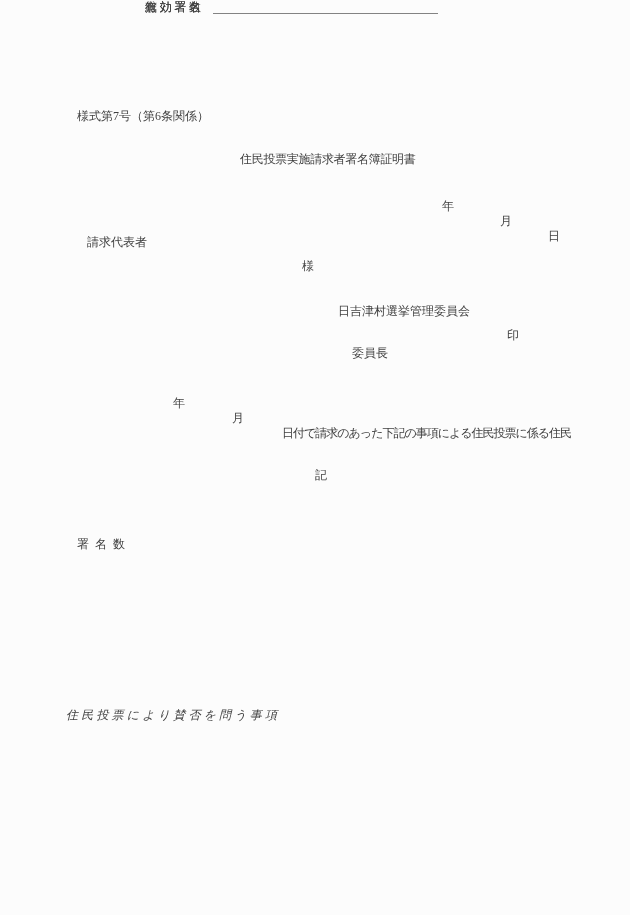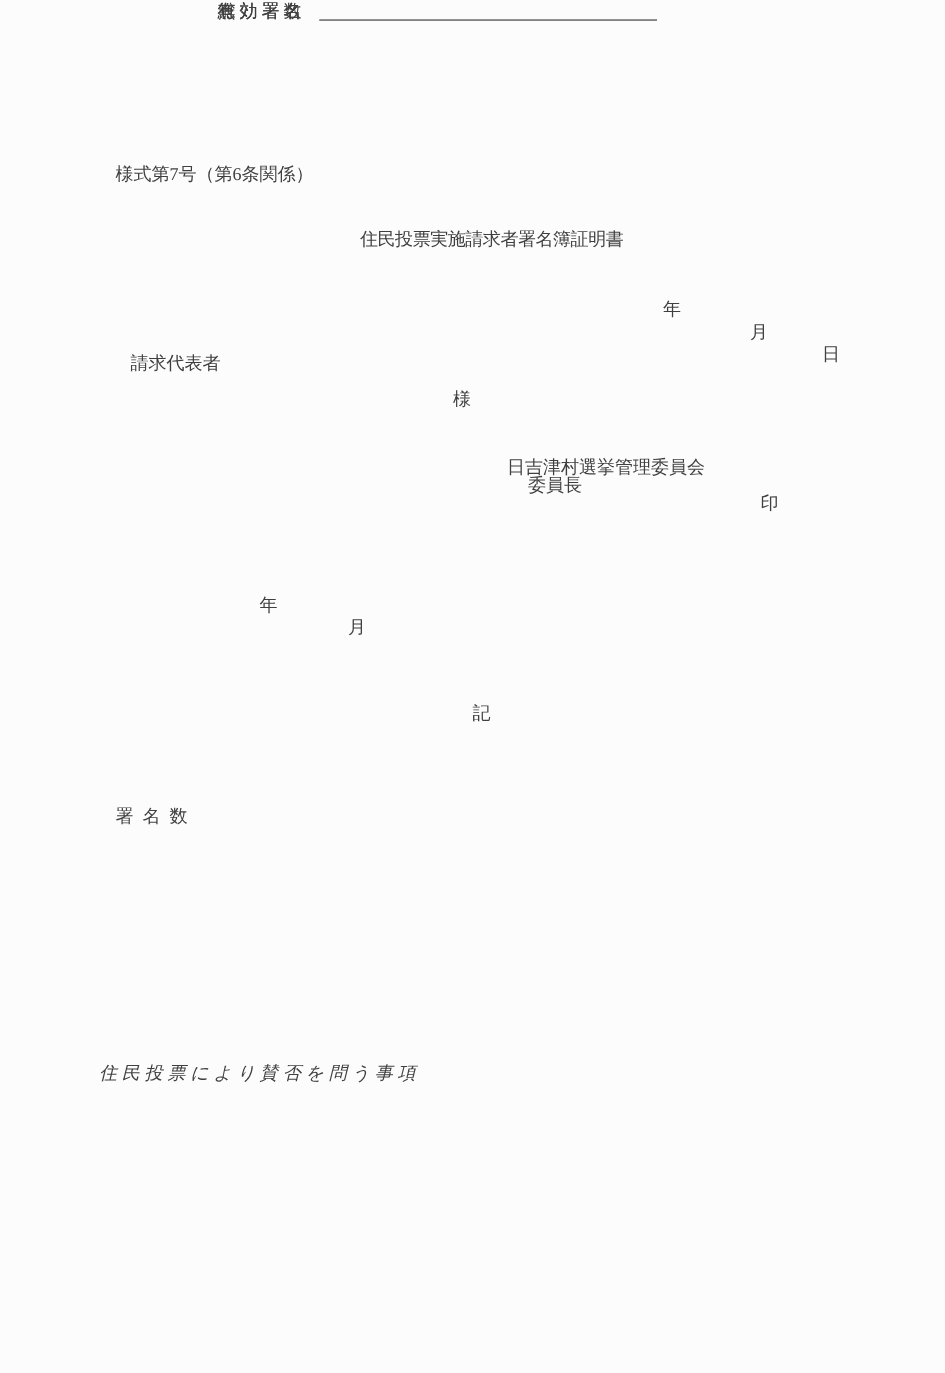--- a/index.html
+++ b/index.html
@@ -21,21 +21,21 @@
 
   .date-line     { left:0; top:171px; width:100%; height:14px; }
   .date-line .dl-year  { position:absolute; left:442px; }
   .date-line .dl-month { position:absolute; left:500px; }
   .date-line .dl-day   { position:absolute; left:548px; }
 
   .addressee-role      { left:87px;  top:222px; }
   .addressee-honorific { left:302px; top:246px; }
 
   .issuer-org   { left:338px; top:291px; }
-  .issuer-title { left:352px; top:303px; }
+  .issuer-title { left:352px; top:333px; }
   .seal-mark    { left:507px; top:315px; }
 
   .body-line1 { left:0; top:368px; width:100%; height:14px; }
   .body-line1 .bl-year  { position:absolute; left:173px; }
   .body-line1 .bl-month { position:absolute; left:232px; }
   .body-line1 .bl-text  { position:absolute; left:282px; letter-spacing:-1px; }
   .body-line2 { left:72px; top:387px; letter-spacing:-1px; }
 
   .record-heading { left:315px; top:455px; }
 
@@ -81,20 +81,21 @@
 
   <div class="abs issuer-org">日吉津村選挙管理委員会</div>
 
   <div class="abs issuer-title">委員長</div>
 
   <div class="abs seal-mark">印</div>
 
   <div class="abs body-line1">
     <span class="bl-year">年</span>
     <span class="bl-month">月</span>
+    <span class="bl-text">日付で請求のあった下記の事項による住民投票に係る住民</span>
   </div>
 
 
   <div class="abs record-heading">記</div>
 
   <div class="abs sig-heading">署名数</div>
 
   <div class="sig-row">
     <span class="sig-label">有効署名</span>
     <span class="sig-line"></span>

